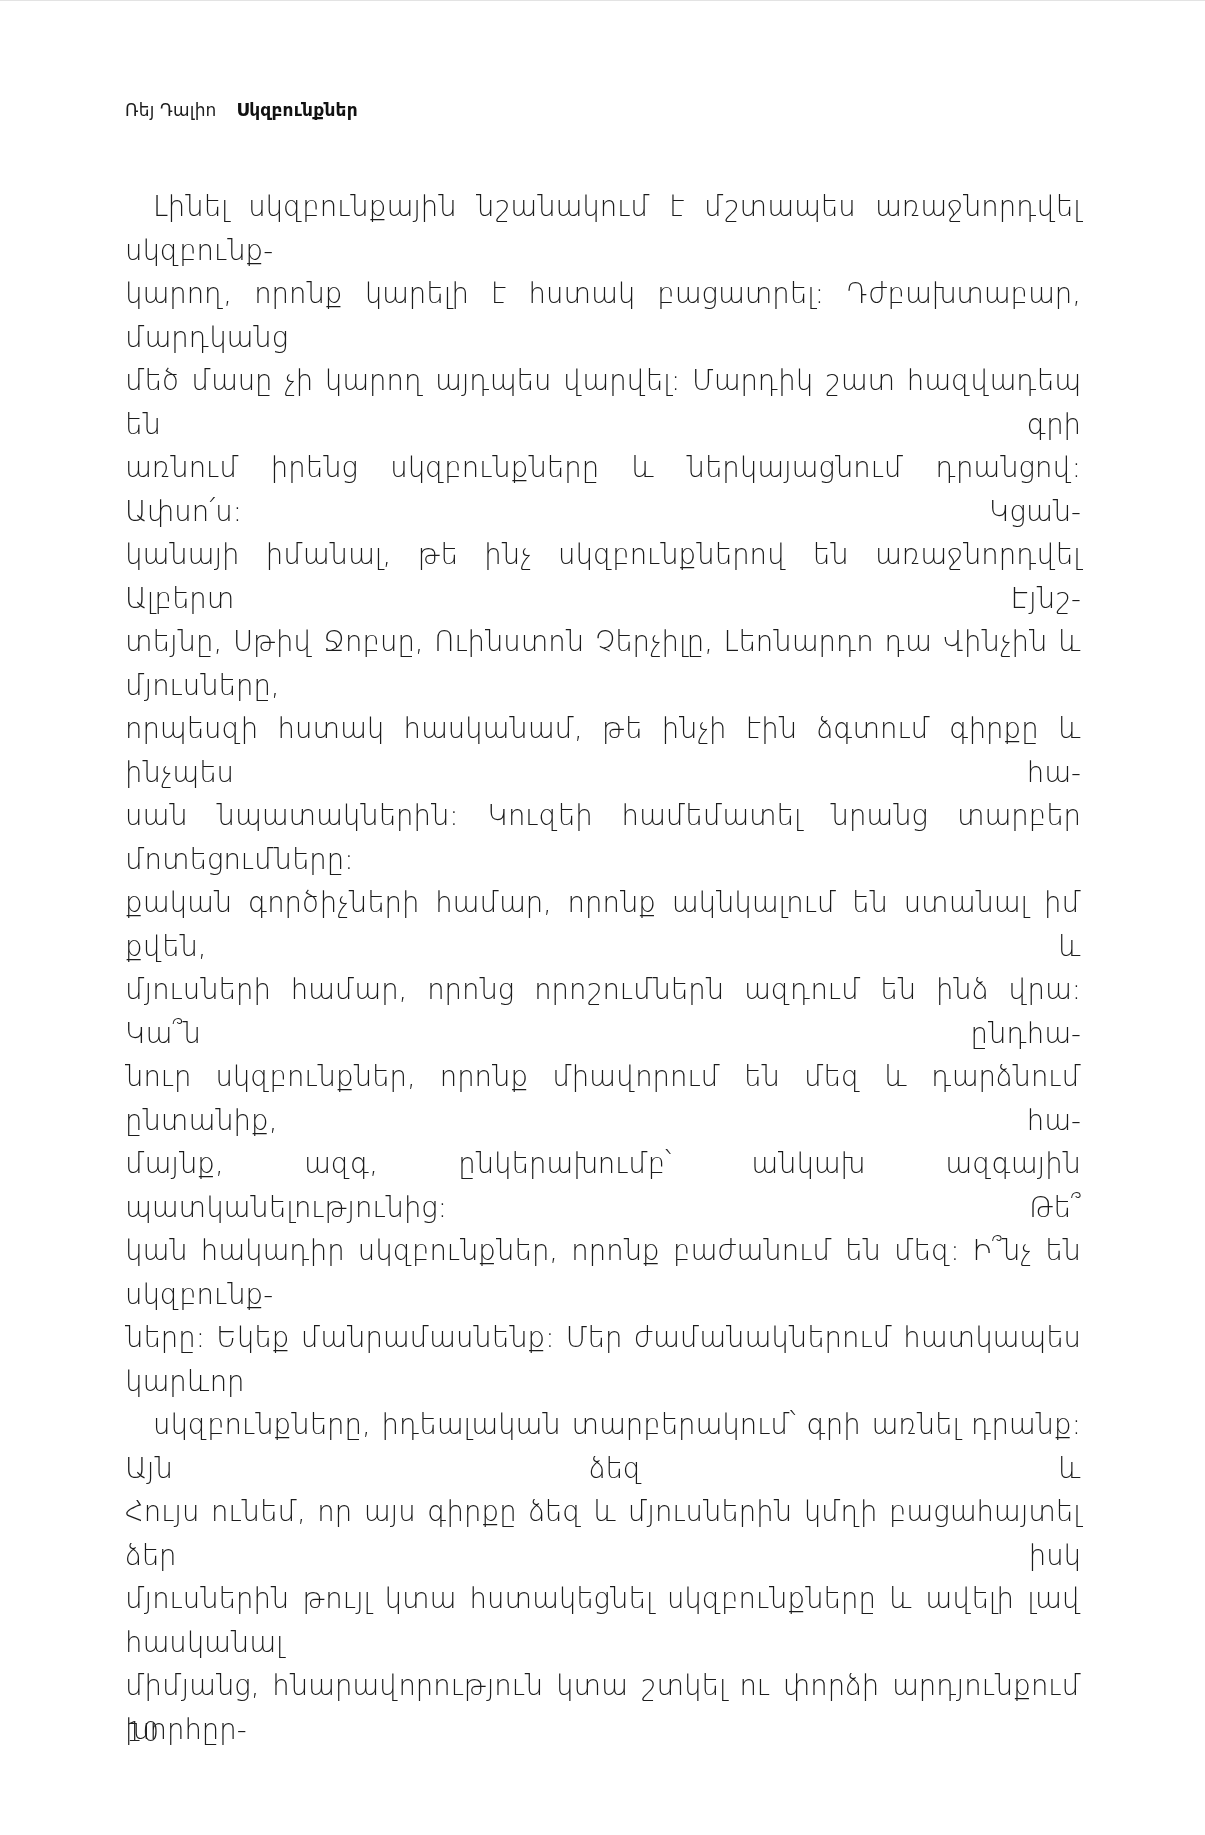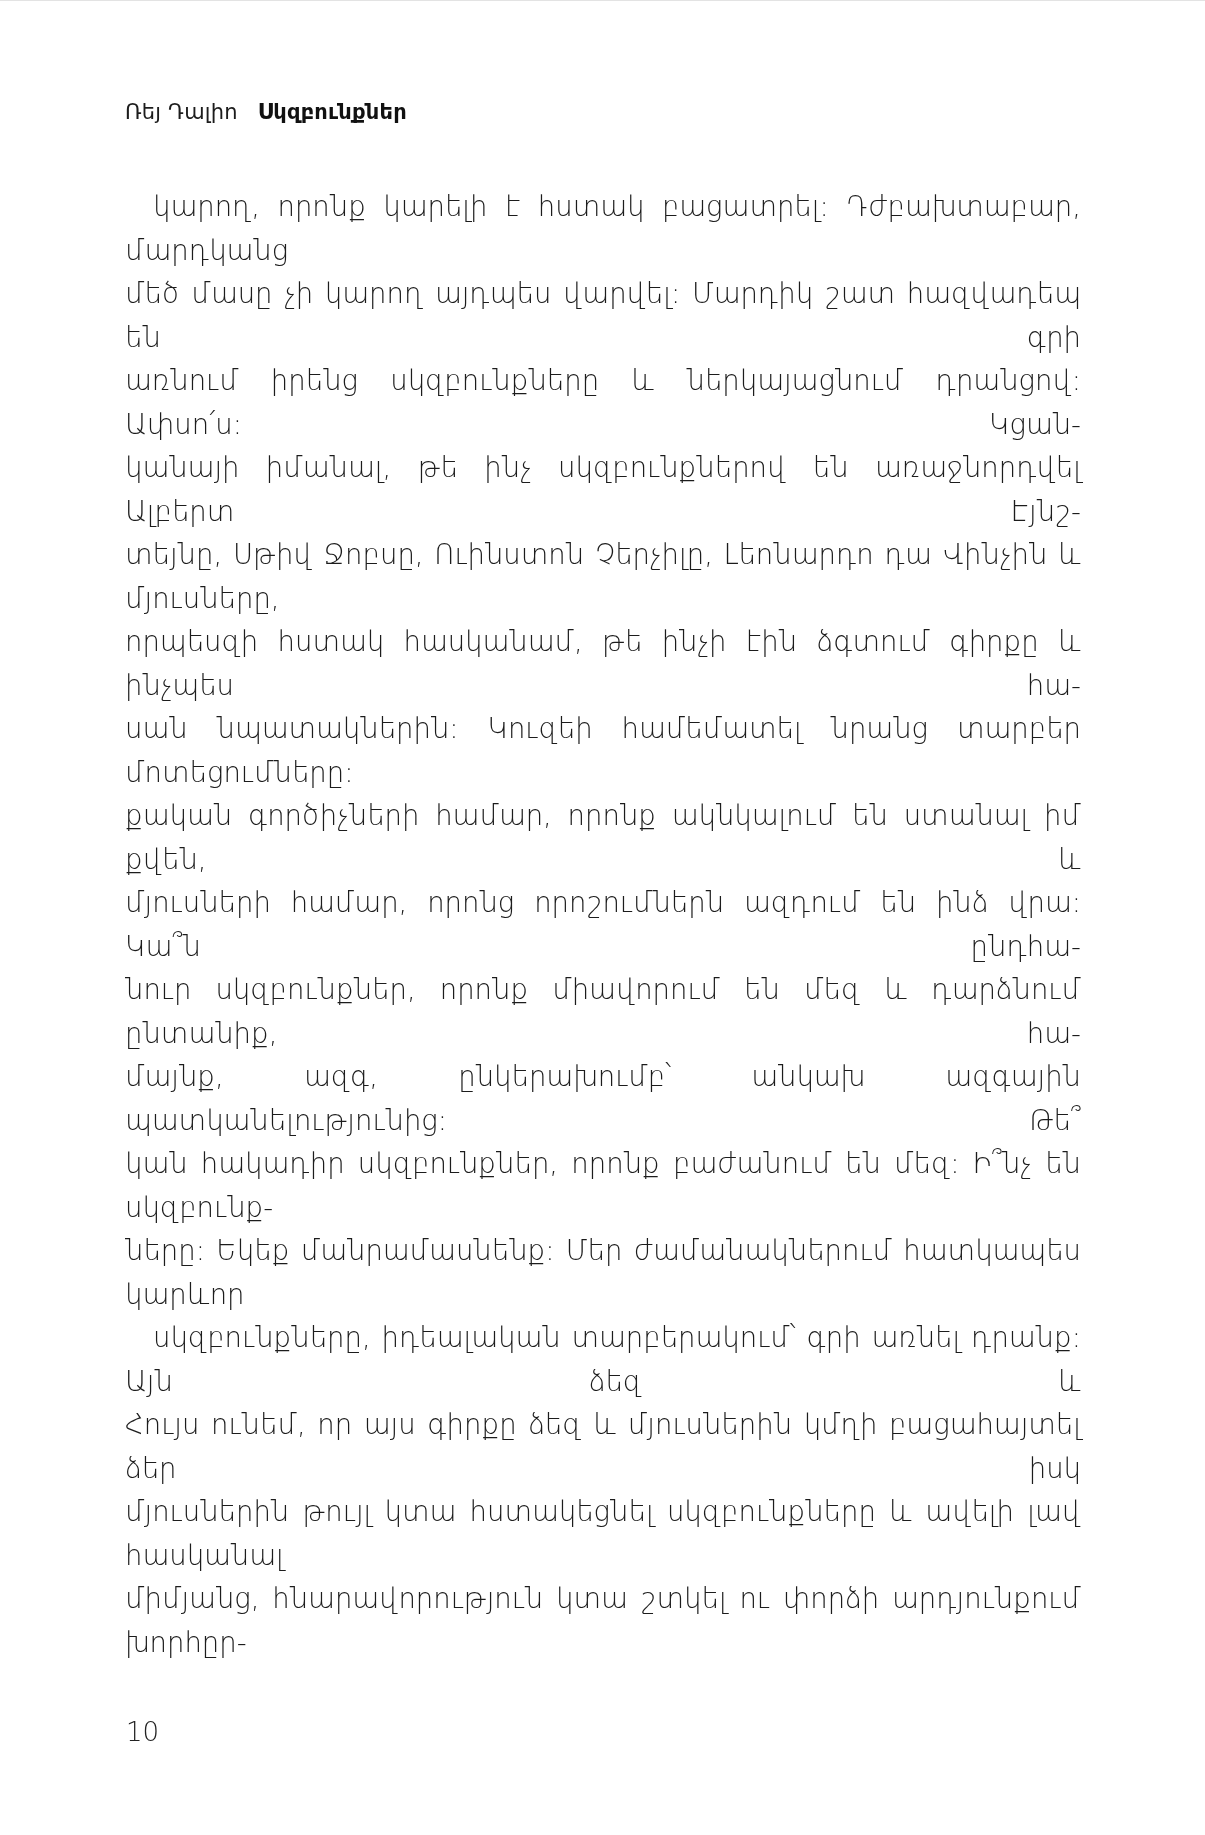--- a/index.html
+++ b/index.html
@@ -11,21 +11,21 @@
     font-family: "DejaVu Sans", "Liberation Sans", sans-serif;
     color: #1c1c1c;
     overflow: hidden;
     box-sizing: border-box;
     border-top: 1px solid #e3e3e3;
   }
   .running-head {
     position: absolute;
     left: 125px;
     top: 99px;
-    font-size: 21px;
+    font-size: 17px;
     letter-spacing: 0.2px;
     color: #1c1c1c;
     white-space: nowrap;
   }
   .running-head .author { font-weight: 400; margin-right: 20px; }
   .running-head .title  { font-weight: 700; color: #111; }
 
   .body-text {
     position: absolute;
     left: 125px;
@@ -57,20 +57,21 @@
 <body>
 
 <div class="page">
 
   <header class="running-head">
     <span class="author">Ռեյ Դալիո</span><span class="title">Սկզբունքներ</span>
   </header>
 
   <main class="body-text" id="content">
       <div class="paragraph indent">
+        <div class="line">Լինել սկզբունքային նշանակում է մշտապես առաջնորդվել սկզբունք-</div>
         <div class="line">կարող, որոնք կարելի է հստակ բացատրել: Դժբախտաբար, մարդկանց</div>
         <div class="line">մեծ մասը չի կարող այդպես վարվել: Մարդիկ շատ հազվադեպ են գրի</div>
         <div class="line">առնում իրենց սկզբունքները և ներկայացնում դրանցով: Ափսո՛ս: Կցան-</div>
         <div class="line">կանայի իմանալ, թե ինչ սկզբունքներով են առաջնորդվել Ալբերտ Էյնշ-</div>
         <div class="line">տեյնը, Սթիվ Ջոբսը, Ուինստոն Չերչիլը, Լեոնարդո դա Վինչին և մյուսները,</div>
         <div class="line">որպեսզի հստակ հասկանամ, թե ինչի էին ձգտում գիրքը և ինչպես հա-</div>
         <div class="line">սան նպատակներին: Կուզեի համեմատել նրանց տարբեր մոտեցումները:</div>
         <div class="line">քական գործիչների համար, որոնք ակնկալում են ստանալ իմ քվեն, և</div>
         <div class="line">մյուսների համար, որոնց որոշումներն ազդում են ինձ վրա: Կա՞ն ընդհա-</div>
         <div class="line">նուր սկզբունքներ, որոնք միավորում են մեզ և դարձնում ընտանիք, հա-</div>

